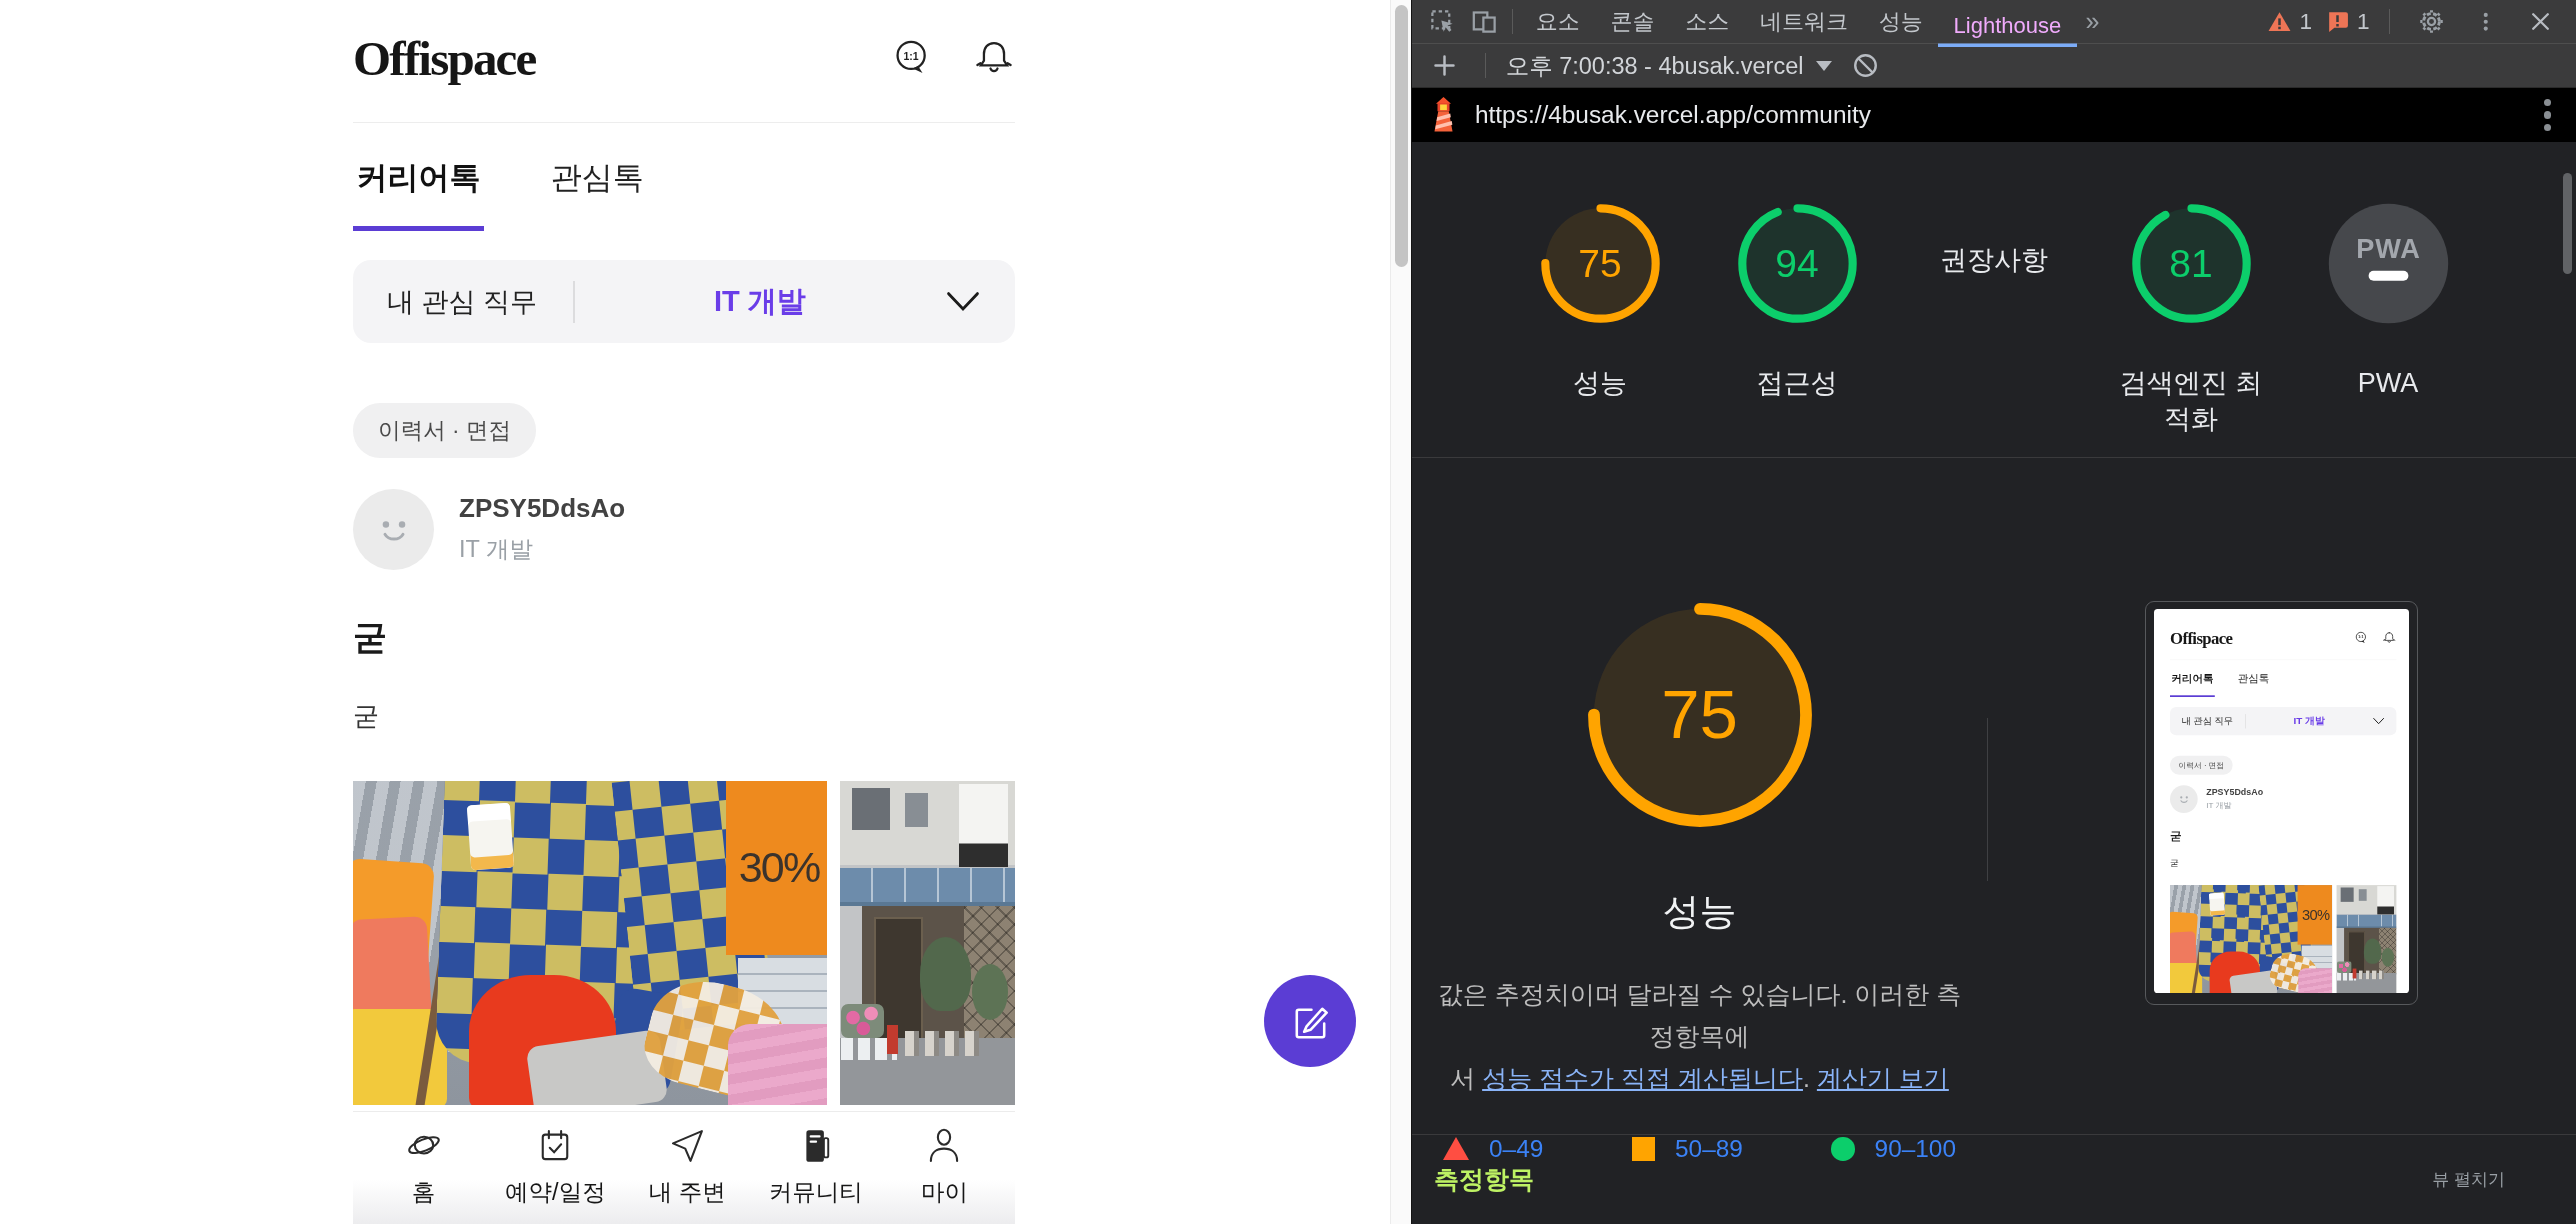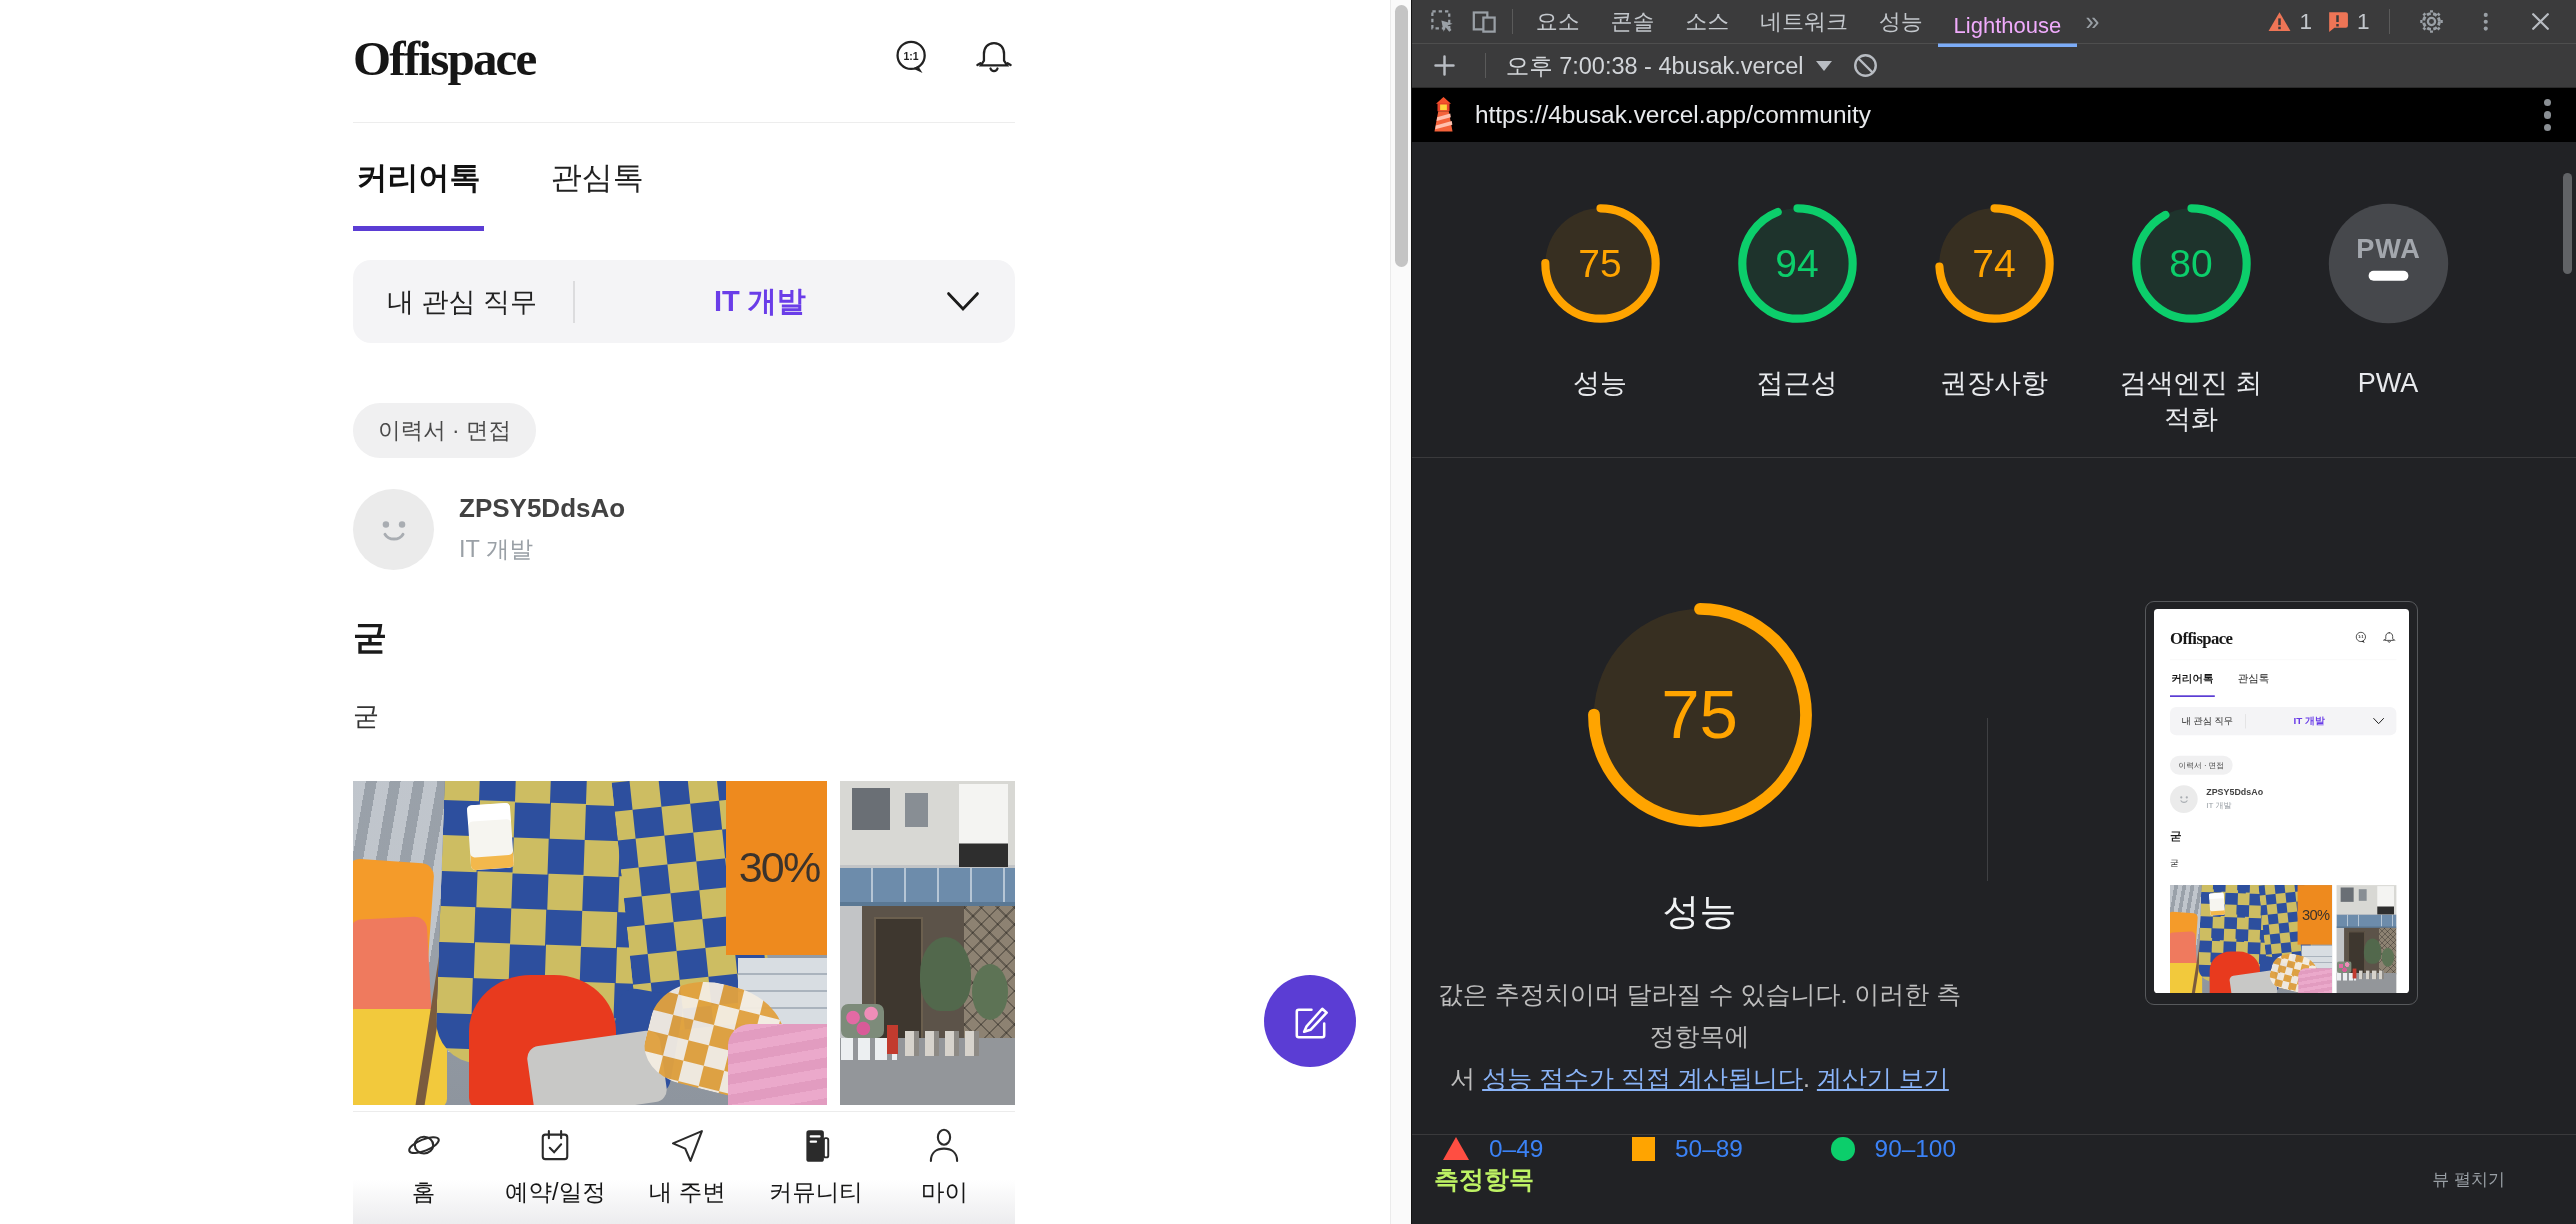--- a/index.html
+++ b/index.html
@@ -422,36 +422,29 @@
           <div class="gauge gauge-sm">
             <svg width="123" height="123" viewBox="0 0 136 136">
               <circle class="gbg" cx="68" cy="68" r="61" fill="#0cce6b1a"></circle>
               <circle class="arc" cx="68" cy="68" r="61" fill="none" stroke-width="9" stroke-linecap="round" transform="rotate(-90 68 68)" stroke="#0cce6b" stroke-dasharray="360.27784551367745 383.27430373795477"></circle>
             </svg>
             <div class="gauge-num" style="color: rgb(12, 206, 107);">94</div>
           </div>
           <div class="score-label">접근성</div>
         </div>
         <div class="score-item">
-          <div class="gauge gauge-sm">
-            <svg width="123" height="123" viewBox="0 0 136 136">
-              <circle class="gbg" cx="68" cy="68" r="61" fill="#ffa4001a"></circle>
-              <circle class="arc" cx="68" cy="68" r="61" fill="none" stroke-width="9" stroke-linecap="round" transform="rotate(-90 68 68)" stroke="#ffa400" stroke-dasharray="283.6229847660865 383.27430373795477"></circle>
-            </svg>
-            <div class="gauge-num" style="color: rgb(255, 164, 0);">74</div>
-          </div>
           <div class="score-label">권장사항</div>
         </div>
         <div class="score-item">
           <div class="gauge gauge-sm">
             <svg width="123" height="123" viewBox="0 0 136 136">
               <circle class="gbg" cx="68" cy="68" r="61" fill="#0cce6b1a"></circle>
               <circle class="arc" cx="68" cy="68" r="61" fill="none" stroke-width="9" stroke-linecap="round" transform="rotate(-90 68 68)" stroke="#0cce6b" stroke-dasharray="352.61235943891836 383.27430373795477"></circle>
             </svg>
-            <div class="gauge-num" style="color: rgb(12, 206, 107);">80</div>
+            <div class="gauge-num" style="color: rgb(12, 206, 107);">81</div>
           </div>
           <div class="score-label">검색엔진 최적화</div>
         </div>
         <div class="score-item">
           <div class="gauge">
             <svg width="123" height="123" viewBox="0 0 136 136">
               <circle cx="68" cy="68" r="66" fill="#46484c"></circle>
               <text x="68" y="62" text-anchor="middle" font-size="30" font-weight="bold" fill="#a3a7ad" letter-spacing="1">PWA</text>
               <rect x="46" y="76" width="44" height="11" rx="5.5" fill="#ffffff"></rect>
             </svg>

